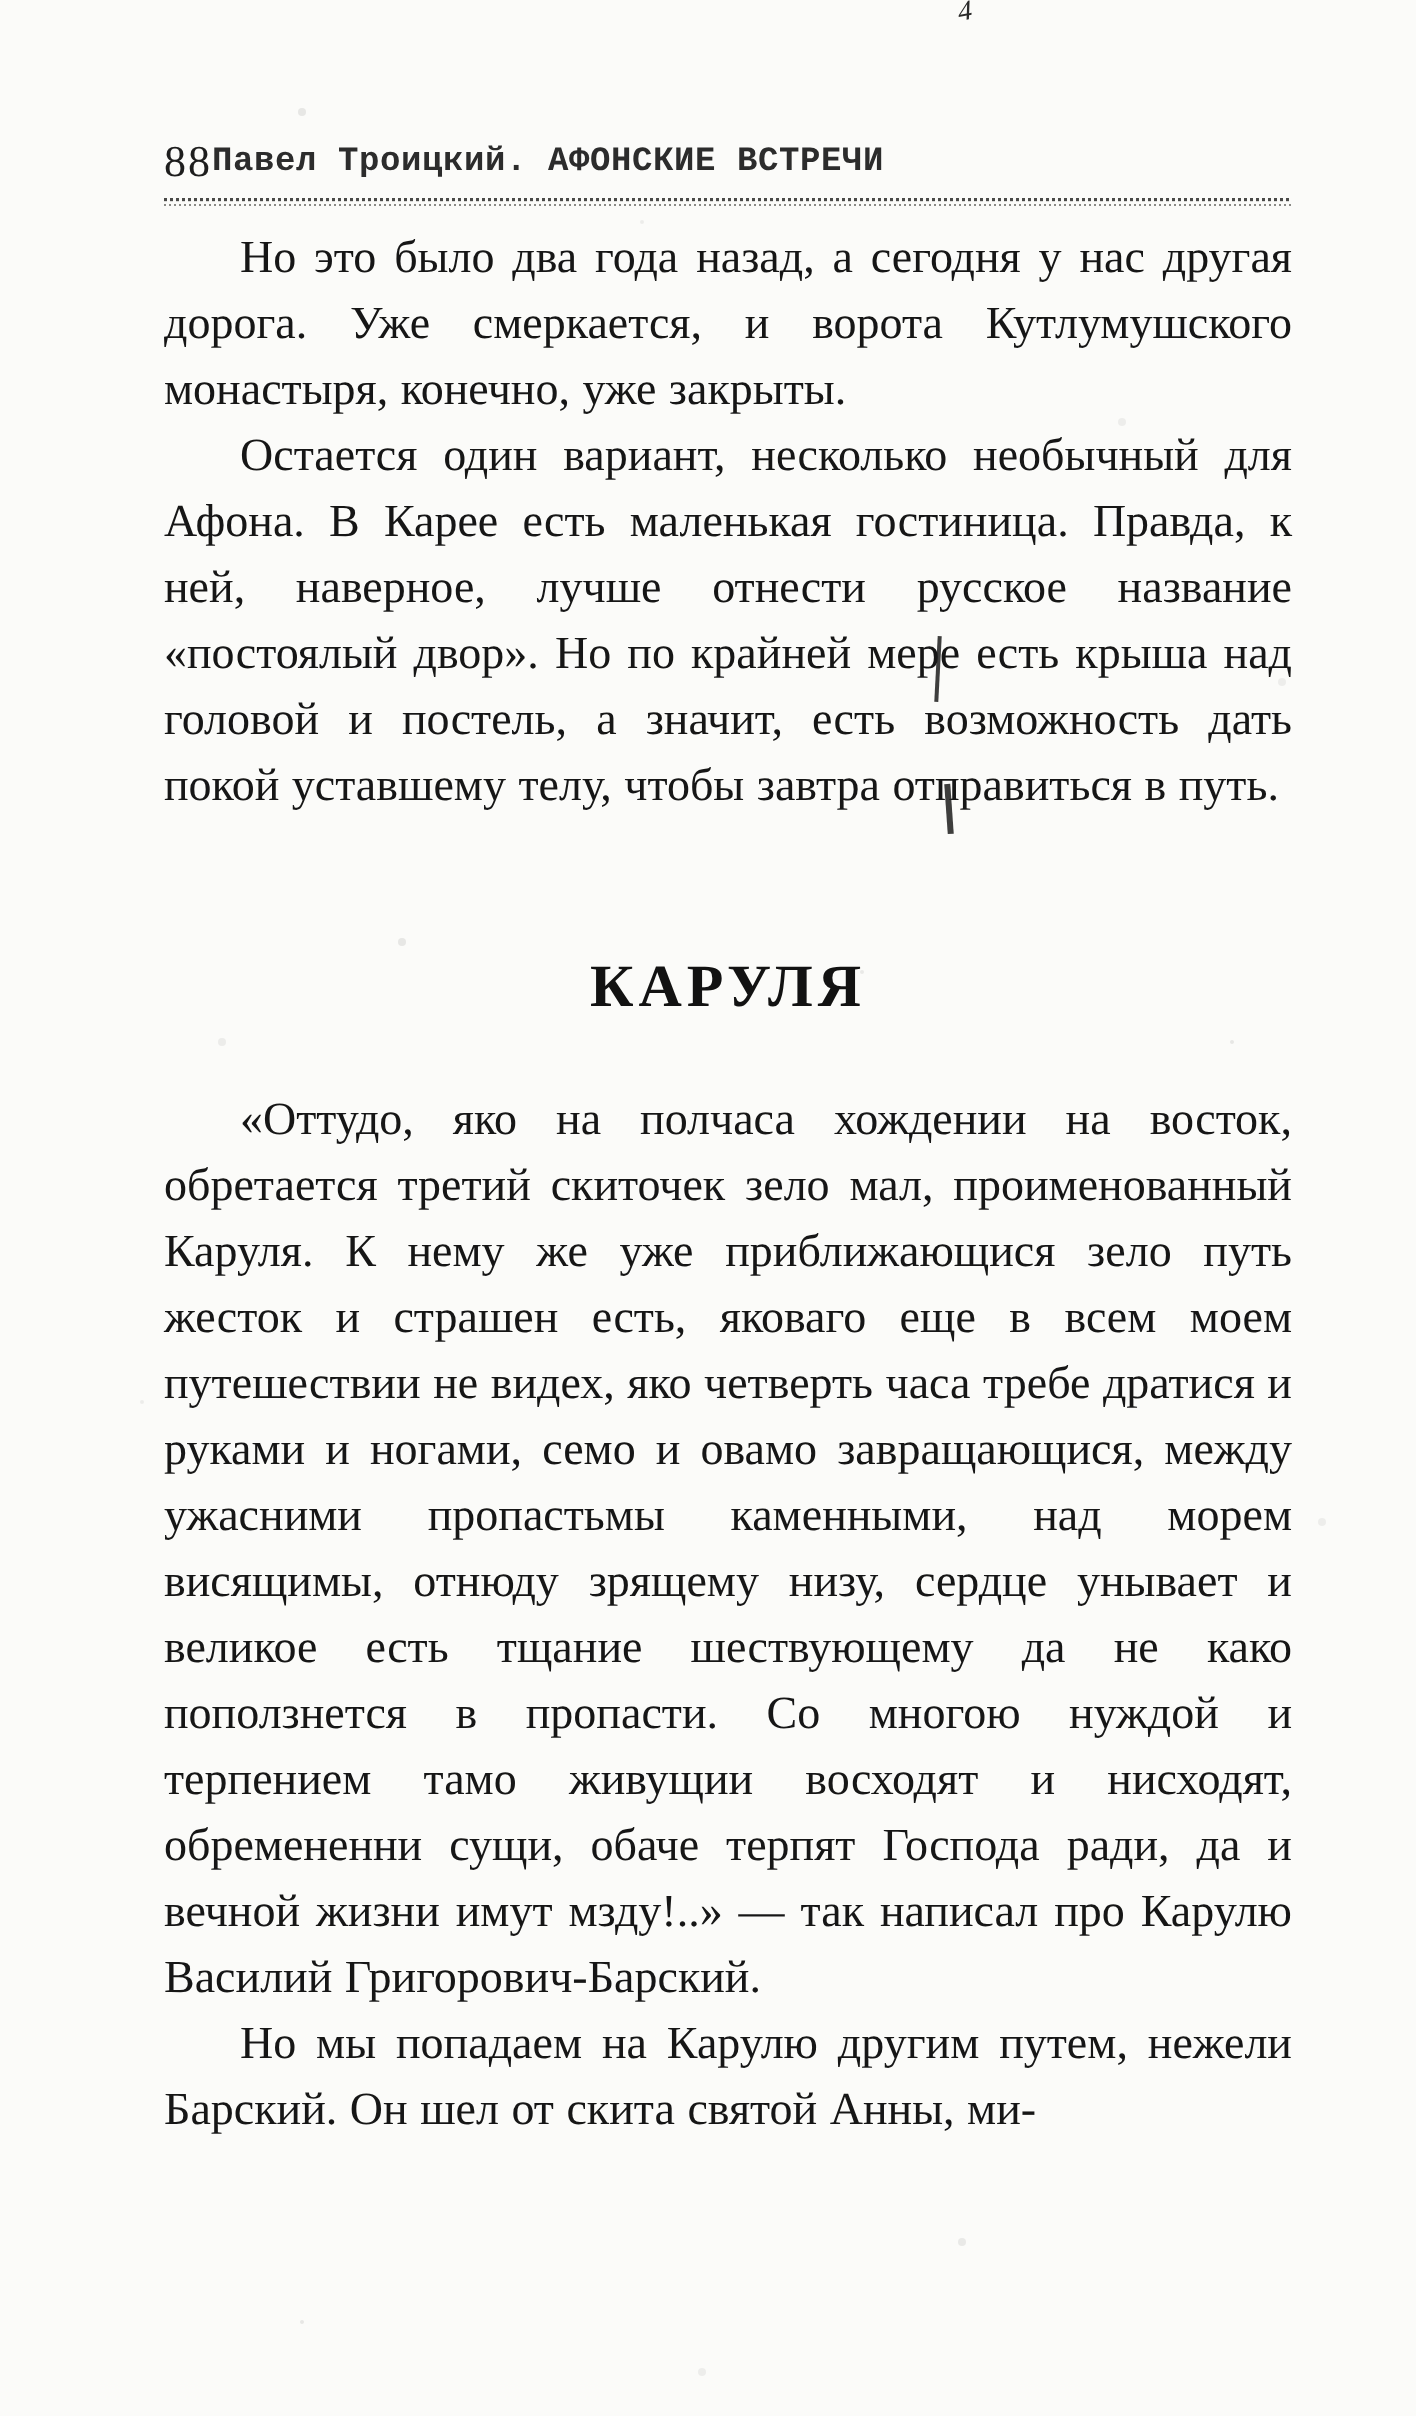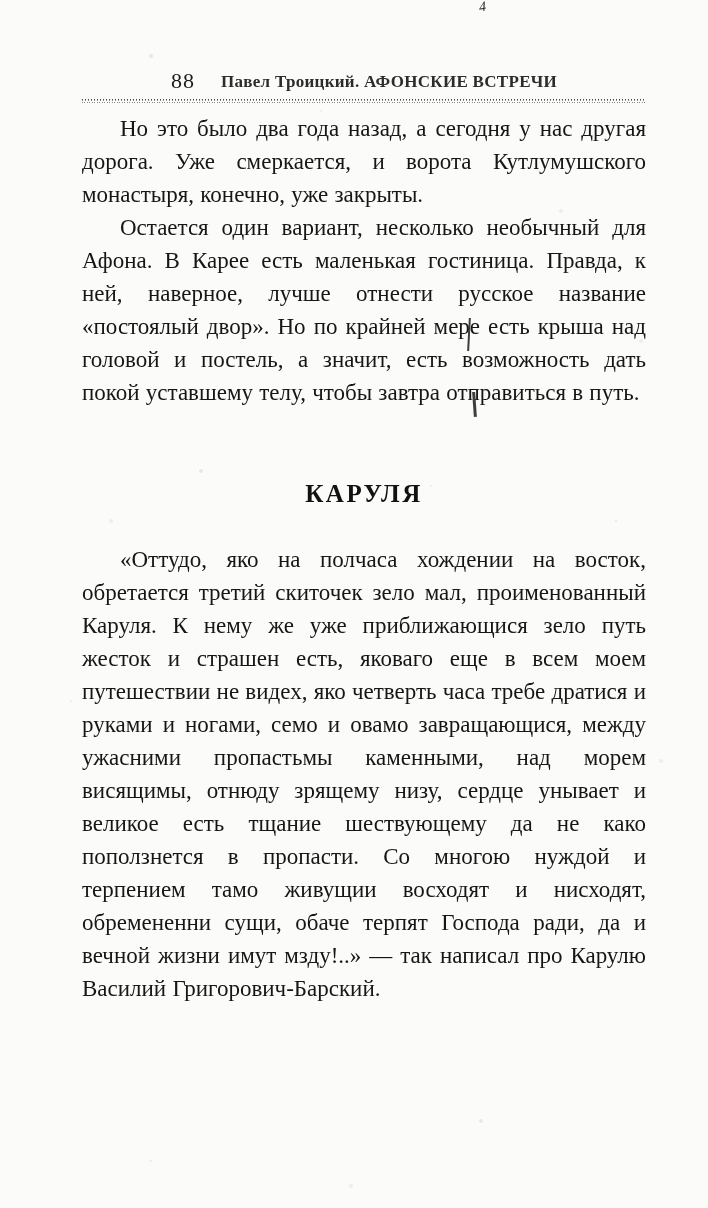--- a/index.html
+++ b/index.html
@@ -38,32 +38,31 @@
       110px 520px 0 1px rgba(60,60,60,0.08),
       615px 520px 0 0 rgba(60,60,60,0.10),
       70px 700px 0 0 rgba(60,60,60,0.08),
       660px 760px 0 1px rgba(60,60,60,0.07),
       480px 1120px 0 1px rgba(60,60,60,0.09),
       150px 1160px 0 0 rgba(60,60,60,0.10),
       350px 1185px 0 1px rgba(60,60,60,0.07);
   }
   header {
     display: flex;
-    justify-content: center;
+    justify-content: flex-start;
     align-items: flex-end;
-    gap: 26px;
   }
   .pagenum {
     font-size: 22px;
     line-height: 22px;
     letter-spacing: 1px;
     color: #1d1d1d;
   }
   .running {
-    font-family: Liberation Serif, serif;
+    font-family: Liberation Mono, monospace;
     font-weight: 700;
     font-size: 17px;
     line-height: 20px;
     letter-spacing: 0.3px;
     color: #2c2c2c;
   }
   .rule {
     margin-top: 7px;
     height: 4px;
     background:
@@ -77,21 +76,21 @@
     text-align: justify;
   }
   .body-text p {
     margin: 0;
     text-indent: 38px;
     word-spacing: 0.5px;
   }
   h2.section-heading {
     margin: 70px 0 34px 0;
     text-align: center;
-    font-size: 25px;
+    font-size: 30px;
     line-height: 30px;
     font-weight: 700;
     letter-spacing: 2.5px;
     text-indent: 0;
     color: #121212;
   }
   
   .stray-mark {
     position: absolute;
     left: 479px;
@@ -136,17 +135,18 @@
 
   <div class="rule"></div>
 
   <div class="body-text">
     <p>Но это было два года назад, а сегодня у нас другая дорога. Уже смеркается, и ворота Кутлумушского монастыря, конечно, уже закрыты.</p>
     <p>Остается один вариант, несколько необычный для Афона. В Карее есть маленькая гостиница. Правда, к ней, наверное, лучше отнести русское название «постоялый двор». Но по крайней мере есть крыша над головой и постель, а значит, есть возможность дать покой уставшему телу, чтобы завтра отправиться в путь.</p>
 
     <h2 class="section-heading">КАРУЛЯ</h2>
 
     <p>«Оттудо, яко на полчаса хождении на восток, обретается третий скиточек зело мал, проименованный Каруля. К нему же уже приближающися зело путь жесток и страшен есть, яковаго еще в всем моем путешествии не видех, яко четверть часа требе дратися и руками и ногами, семо и овамо завращающися, между ужасними пропастьмы каменными, над морем висящимы, отнюду зрящему низу, сердце унывает и великое есть тщание шествующему да не како поползнется в пропасти. Со многою нуждой и терпением тамо живущии восходят и нисходят, обремененни сущи, обаче терпят Господа ради, да и вечной жизни имут мзду!..» — так написал про Карулю Василий Григорович-Барский.</p>
+    <p>Но мы попадаем на Карулю другим путем, нежели Барский. Он шел от скита святой Анны, ми-</p>
   </div>
 
   <div class="artifact a1"></div>
   <div class="artifact a2"></div>
 </div>
 
 </body></html>

